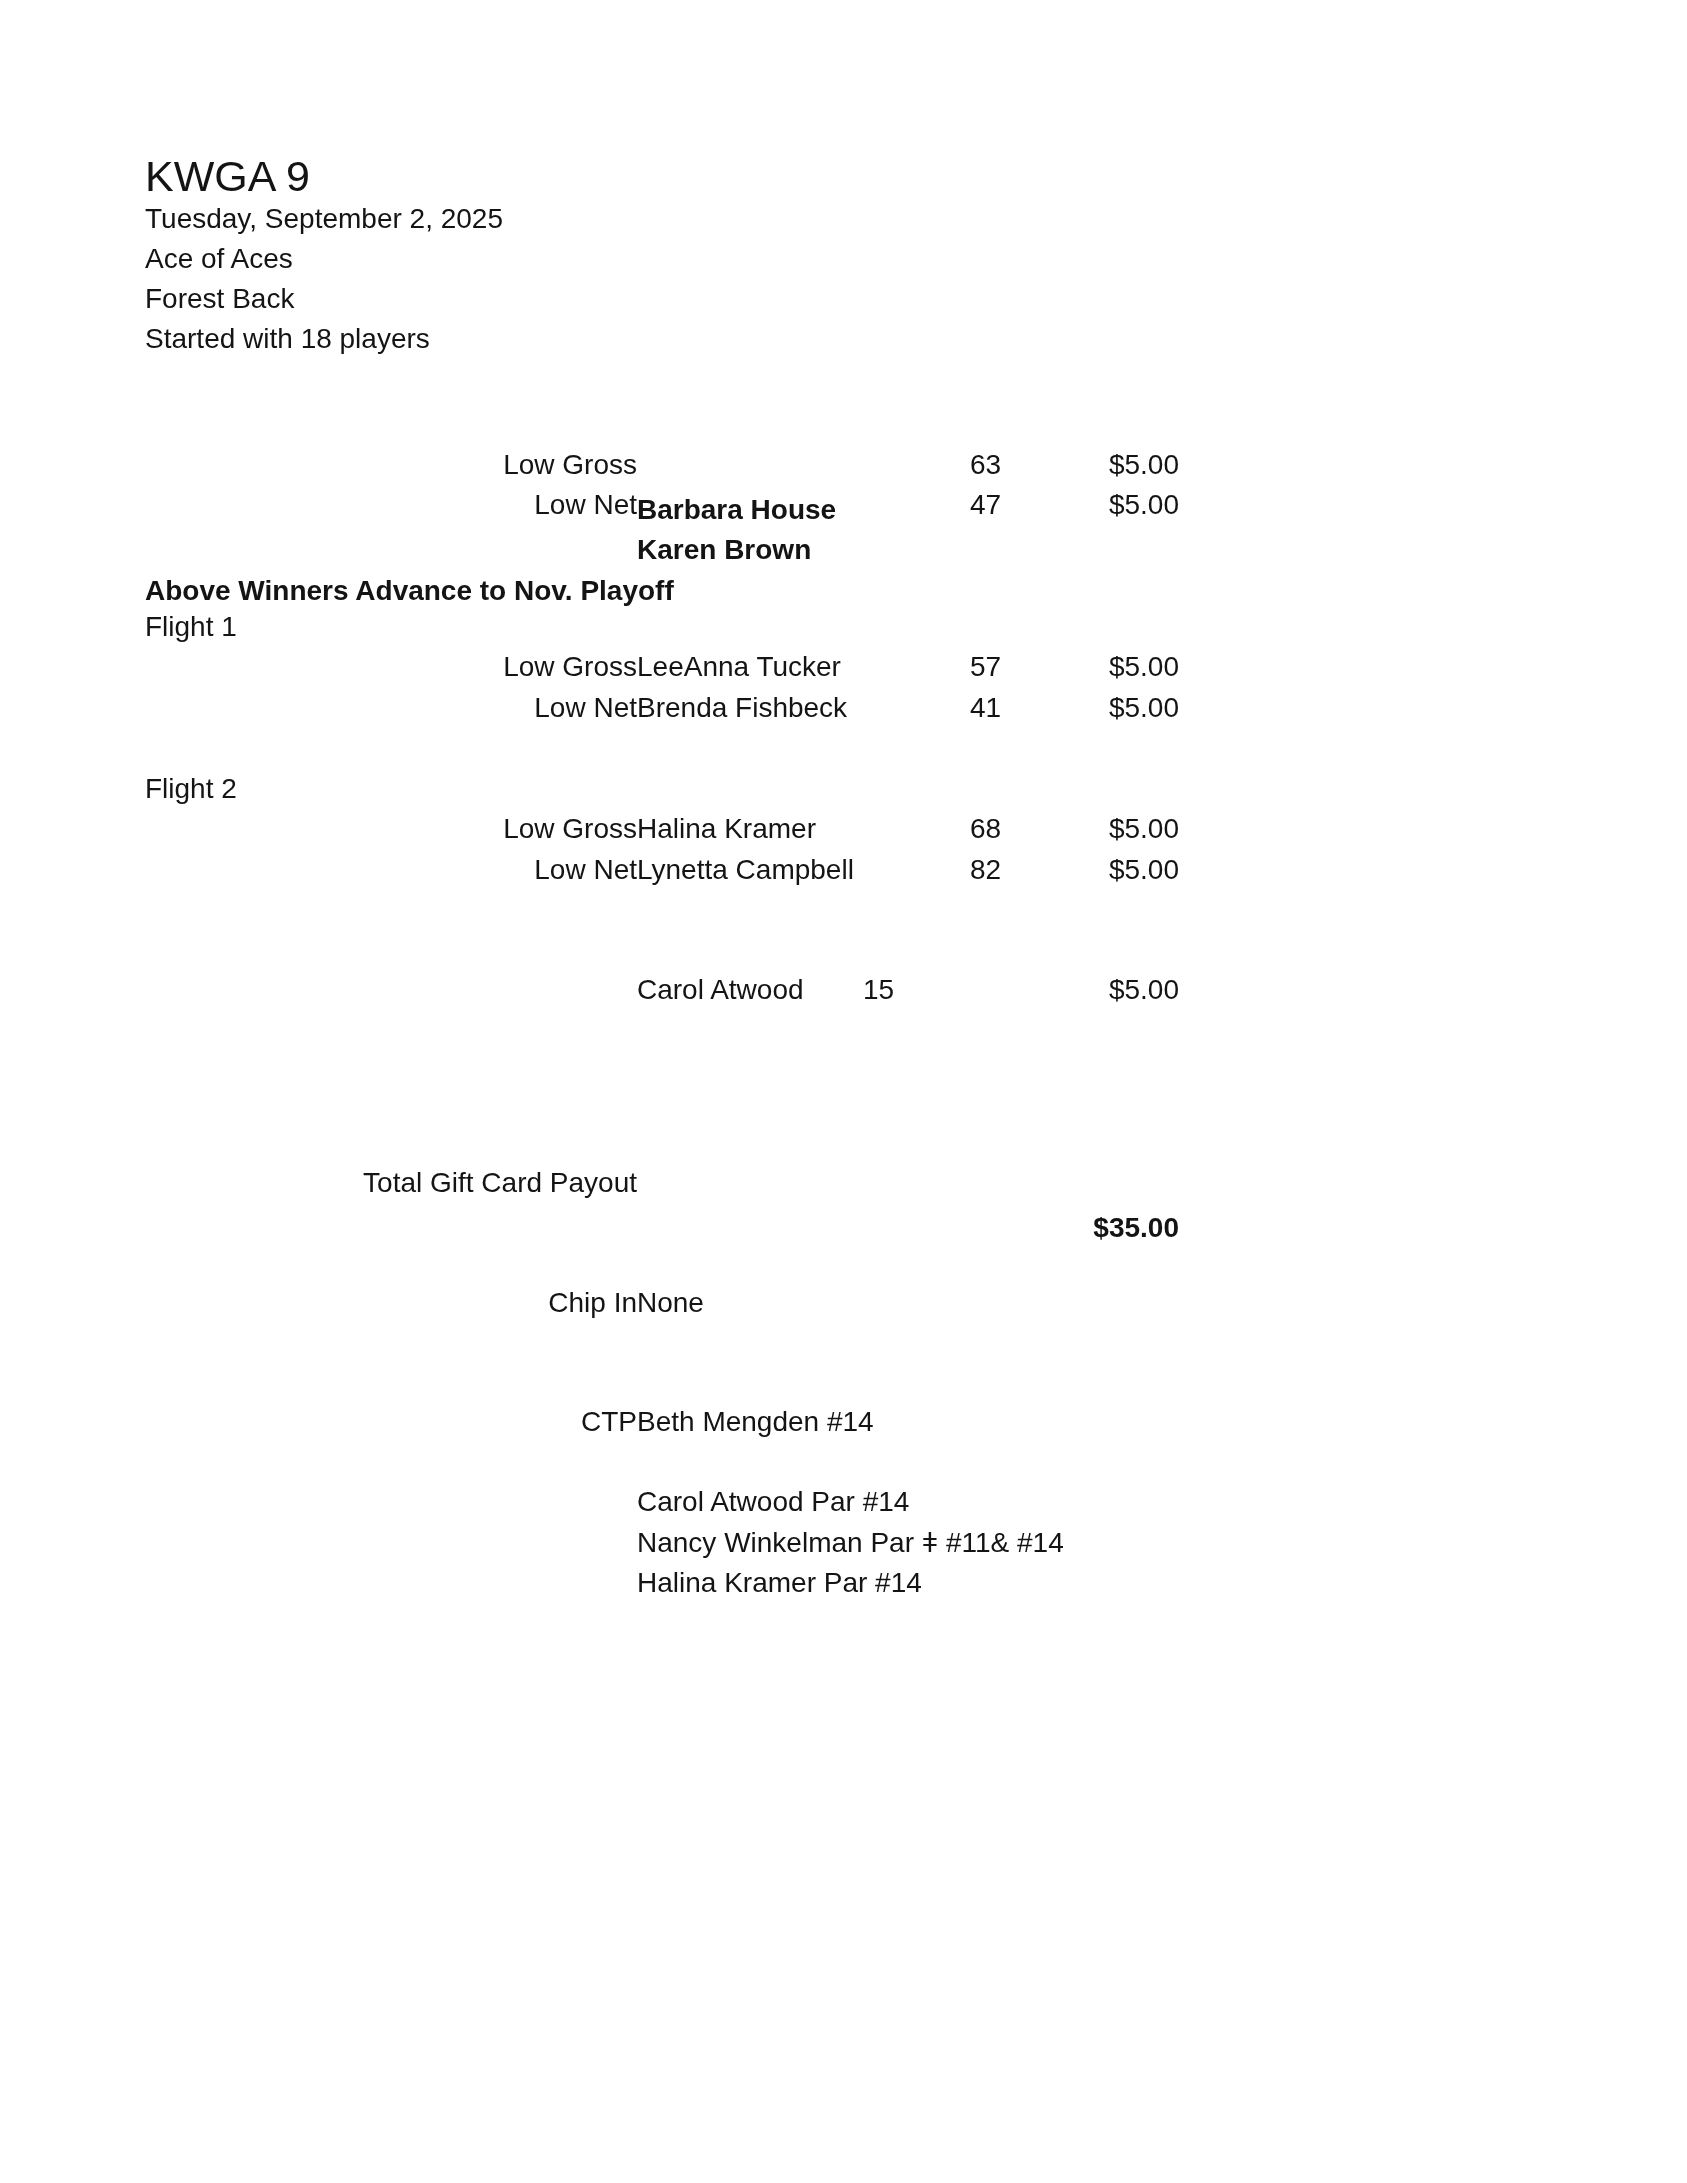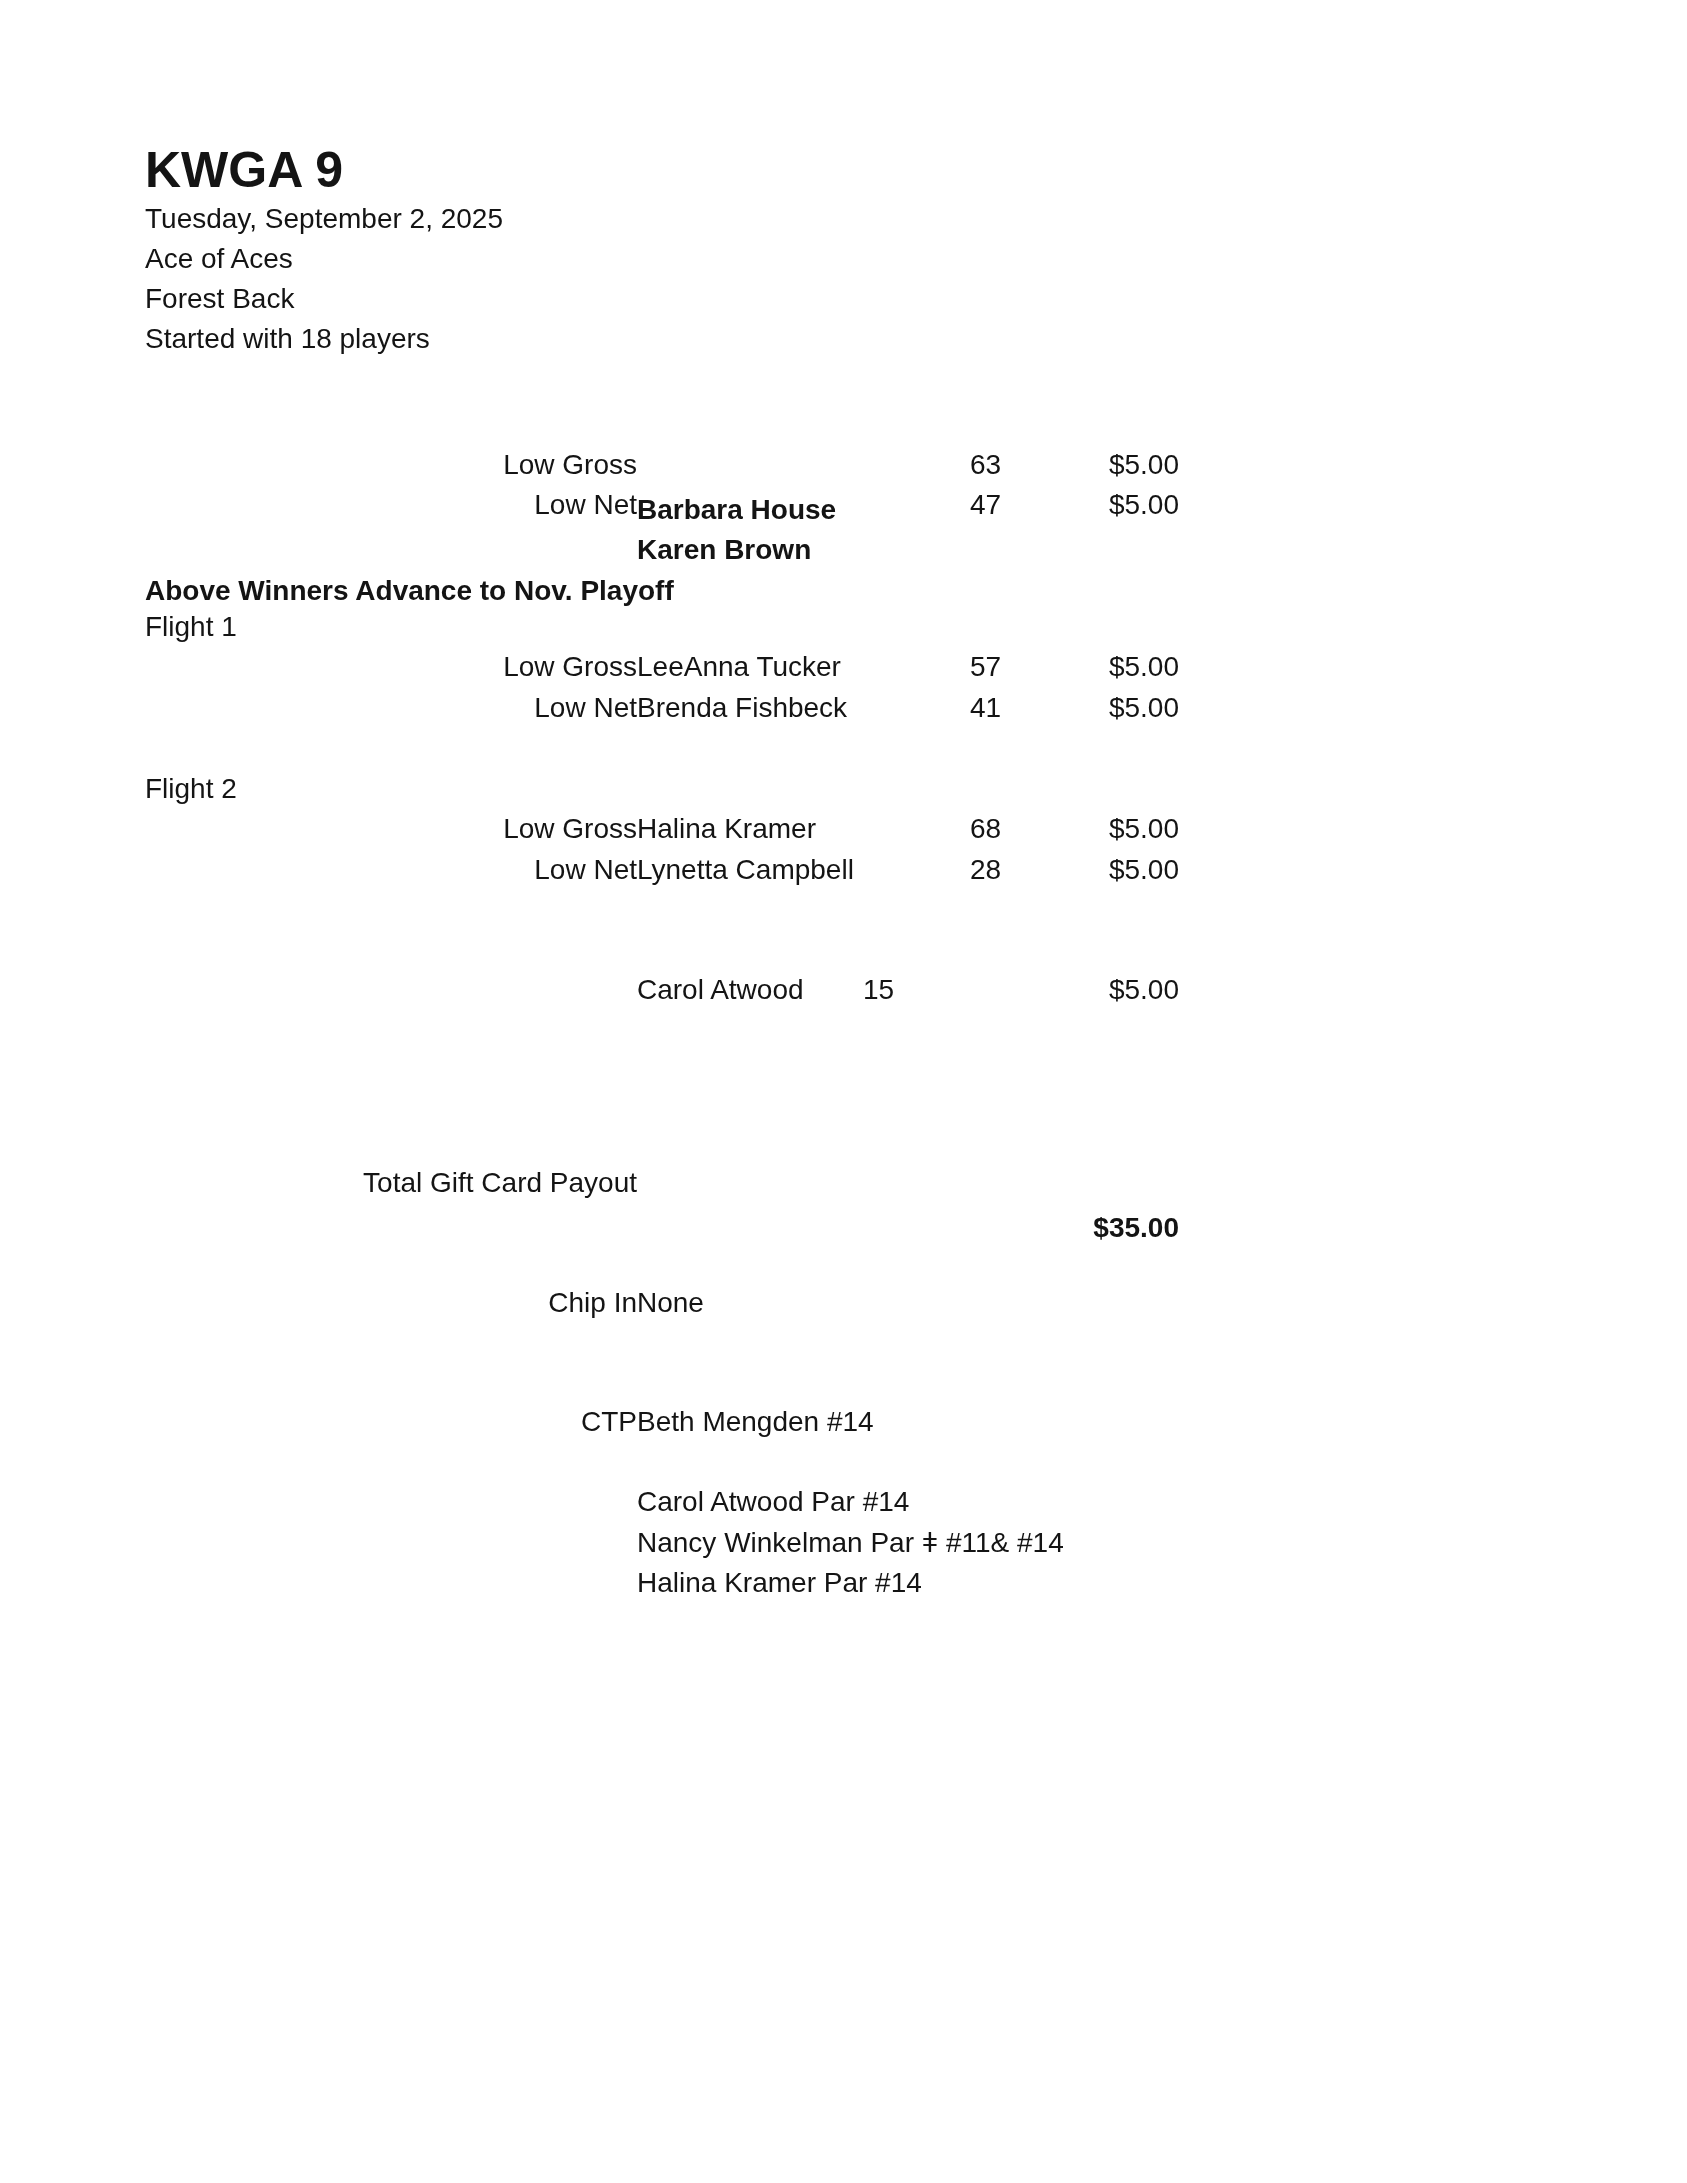--- a/index.html
+++ b/index.html
@@ -8,22 +8,22 @@
     height: 2183px;
     background: #ffffff;
     position: relative;
     font-family: "Liberation Sans", "DejaVu Sans", sans-serif;
     font-size: 28px;
     color: #141414;
     -webkit-font-smoothing: antialiased;
   }
   .abs { position: absolute; }
   .doc-title {
-    left: 145px; top: 143px;
-    font-size: 50px; font-weight: bold;
+    left: 145px; top: 149px;
+    font-size: 43px; font-weight: normal;
     line-height: 54px; white-space: nowrap;
   }
   .header-lines {
     left: 145px; top: 199px;
     line-height: 40px; white-space: nowrap;
   }
   .row {
     position: absolute;
     left: 145px;
     width: 1034px;
@@ -82,21 +82,21 @@
 <div class="abs" style="left:145px; top:769px; line-height:40px">Flight 2</div>
 <div class="row" style="top:809px">
   <span class="cell-label">Low Gross</span>
   <span class="cell-name">Halina Kramer</span>
   <span class="cell-score">68</span>
   <span class="cell-payout">$5.00</span>
 </div>
 <div class="row" style="top:850px">
   <span class="cell-label">Low Net</span>
   <span class="cell-name">Lynetta Campbell</span>
-  <span class="cell-score">28</span>
+  <span class="cell-score">82</span>
   <span class="cell-payout">$5.00</span>
 </div>
 
 <div class="row" style="top:970px">
   <span class="cell-name">
     <span>Carol Atwood</span>
     <span class="putts-score">15</span>
   </span>
   <span class="cell-score"></span>
   <span class="cell-payout">$5.00</span>

